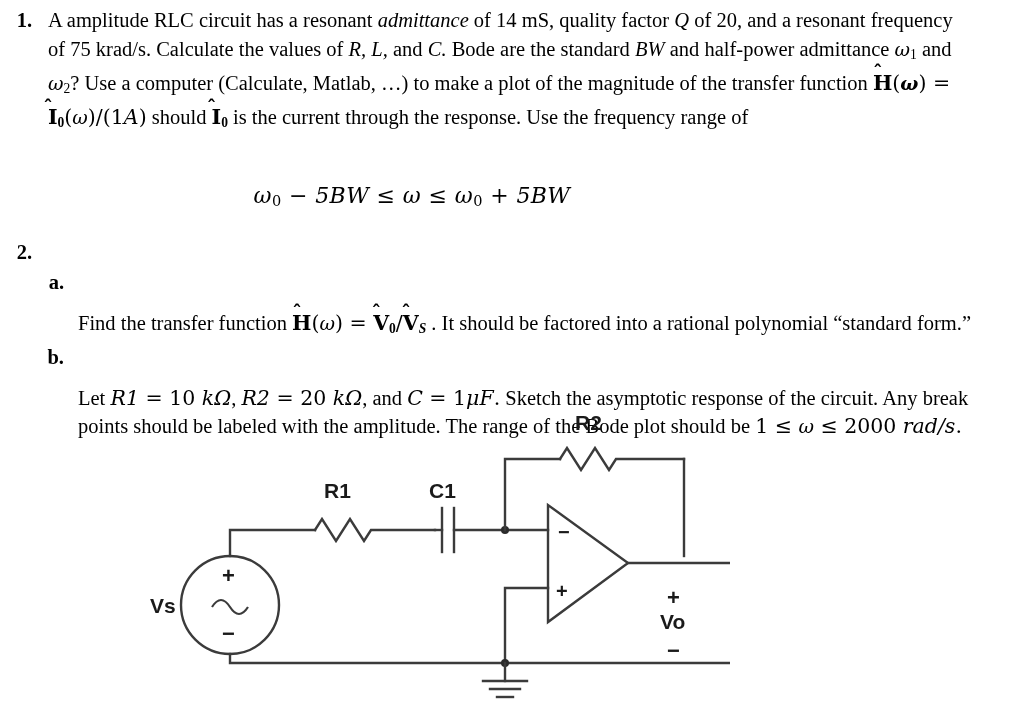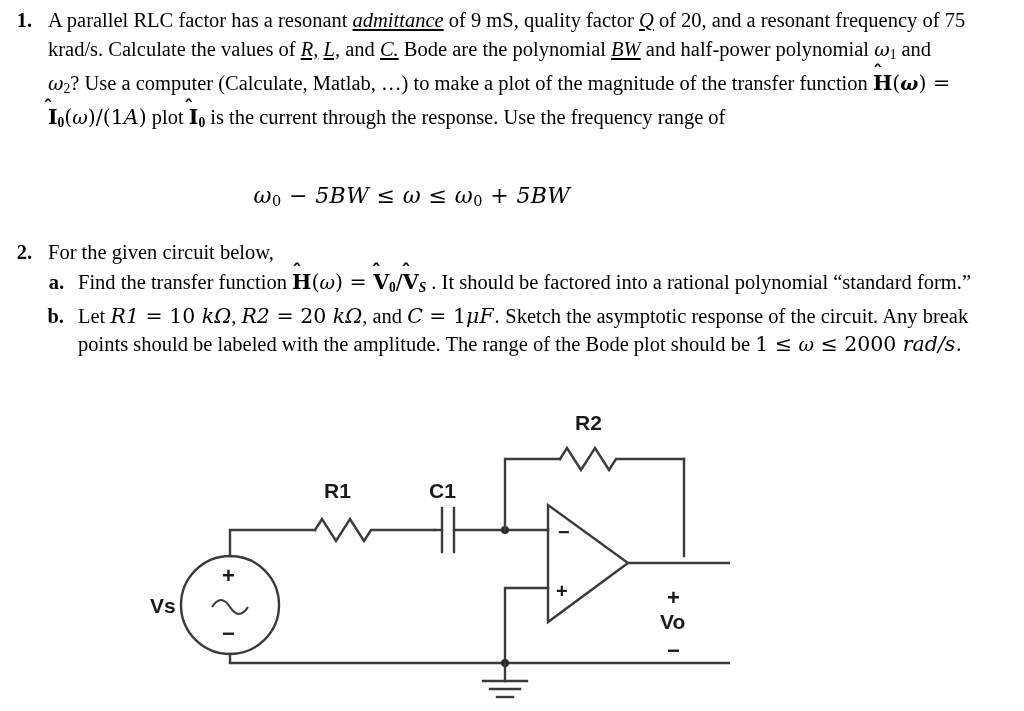--- a/index.html
+++ b/index.html
@@ -58,23 +58,24 @@
     font-weight: bold;
     font-size: 20.5px;
     line-height: 28.5px;
     flex: 0 0 20px;
     text-align: right;
   }
   .sub-body {
     font-size: 20.5px;
     line-height: 28.5px;
     padding-left: 14px;
-  }
-
-  i.it { font-style: italic; text-decoration: underline; }
+    margin-top: 41px;
+  }
+
+  i.it { font-style: italic; }
 
   
   .mth {
     font-family: "DejaVu Serif", "Liberation Serif", serif;
     font-style: italic;
   }
   .mthu {
     font-family: "DejaVu Serif", "Liberation Serif", serif;
     font-style: normal;
   }
@@ -170,36 +171,35 @@
   }
 </style>
 </head>
 <body>
 
 <div class="doc">
 
   <div class="q-item q1">
     <div class="q-num">1.</div>
     <div class="q-body">
-      <span>A parallel RLC factor has a resonant </span><i class="it">admittance</i><span> of 9 mS, quality factor </span><i class="it">Q</i><span> of 20, and a</span>
+      <span>A amplitude RLC circuit has a resonant </span><i class="it">admittance</i><span> of 14 mS, quality factor </span><i class="it">Q</i><span> of 20, and a</span>
       <span>resonant frequency of 75 krad/s.  Calculate the values of </span><i class="it">R,</i>&nbsp;<i class="it">L,</i><span> and </span><i class="it">C.</i><span>  Bode are the</span>
-      <span>polynomial </span><i class="it">BW</i><span> and half-power polynomial </span><span class="omega">ω</span><sub class="sm">1</sub><span> and </span><span class="omega">ω</span><sub class="sm">2</sub><span>?  Use a computer (Calculate,</span>
+      <span>standard </span><i class="it">BW</i><span> and half-power admittance </span><span class="omega">ω</span><sub class="sm">1</sub><span> and </span><span class="omega">ω</span><sub class="sm">2</sub><span>?  Use a computer (Calculate,</span>
       <span>Matlab, …) to make a plot of the magnitude of the transfer function </span><span class="hat"><span class="hatmark">̂</span><span>H</span></span><span class="mthu">(</span><span class="omega" style="font-weight:bold">ω</span><span class="mthu">) = </span><span class="hat"><span class="hatmark">̂</span><span>I</span></span><sub class="sm" style="font-weight:bold">0</sub><span class="mthu">(</span><span class="omega">ω</span><span class="mthu">)/(1</span><span class="mth">A</span><span class="mthu">)</span>
-      <span>plot </span><span class="hat"><span class="hatmark">̂</span><span>I</span></span><sub class="sm" style="font-weight:bold">0</sub><span> is the current through the response.  Use the frequency range of</span>
+      <span>should </span><span class="hat"><span class="hatmark">̂</span><span>I</span></span><sub class="sm" style="font-weight:bold">0</sub><span> is the current through the response.  Use the frequency range of</span>
     </div>
   </div>
 
   <div class="display-eq">
     <span class="v">ω</span><sub class="sm">0</sub><span class="n"> − </span><span class="v">5BW</span><span class="n"> ≤ </span><span class="v">ω</span><span class="n"> ≤ </span><span class="v">ω</span><sub class="sm">0</sub><span class="n"> + </span><span class="v">5BW</span>
   </div>
 
   <div class="q2">
     <div class="q-item">
       <div class="q-num">2.</div>
-      <div class="q-body">For the given circuit below,</div>
     </div>
 
     <div class="sub-list">
 
       <div class="sub-item">
         <div class="sub-letter">a.</div>
         <div class="sub-body">
           <span>Find the transfer function </span><span class="hat"><span class="hatmark">̂</span><span>H</span></span><span class="mthu">(</span><span class="omega">ω</span><span class="mthu">) = </span><span class="hat"><span class="hatmark">̂</span><span>V</span></span><sub class="sm" style="font-weight:bold">0</sub><span class="mthu">/</span><span class="hat"><span class="hatmark">̂</span><span>V</span></span><sub class="smi" style="font-weight:bold">S</sub><span> .  It should be factored into a rational</span>
           <span>polynomial “standard form.”</span>
         </div>

